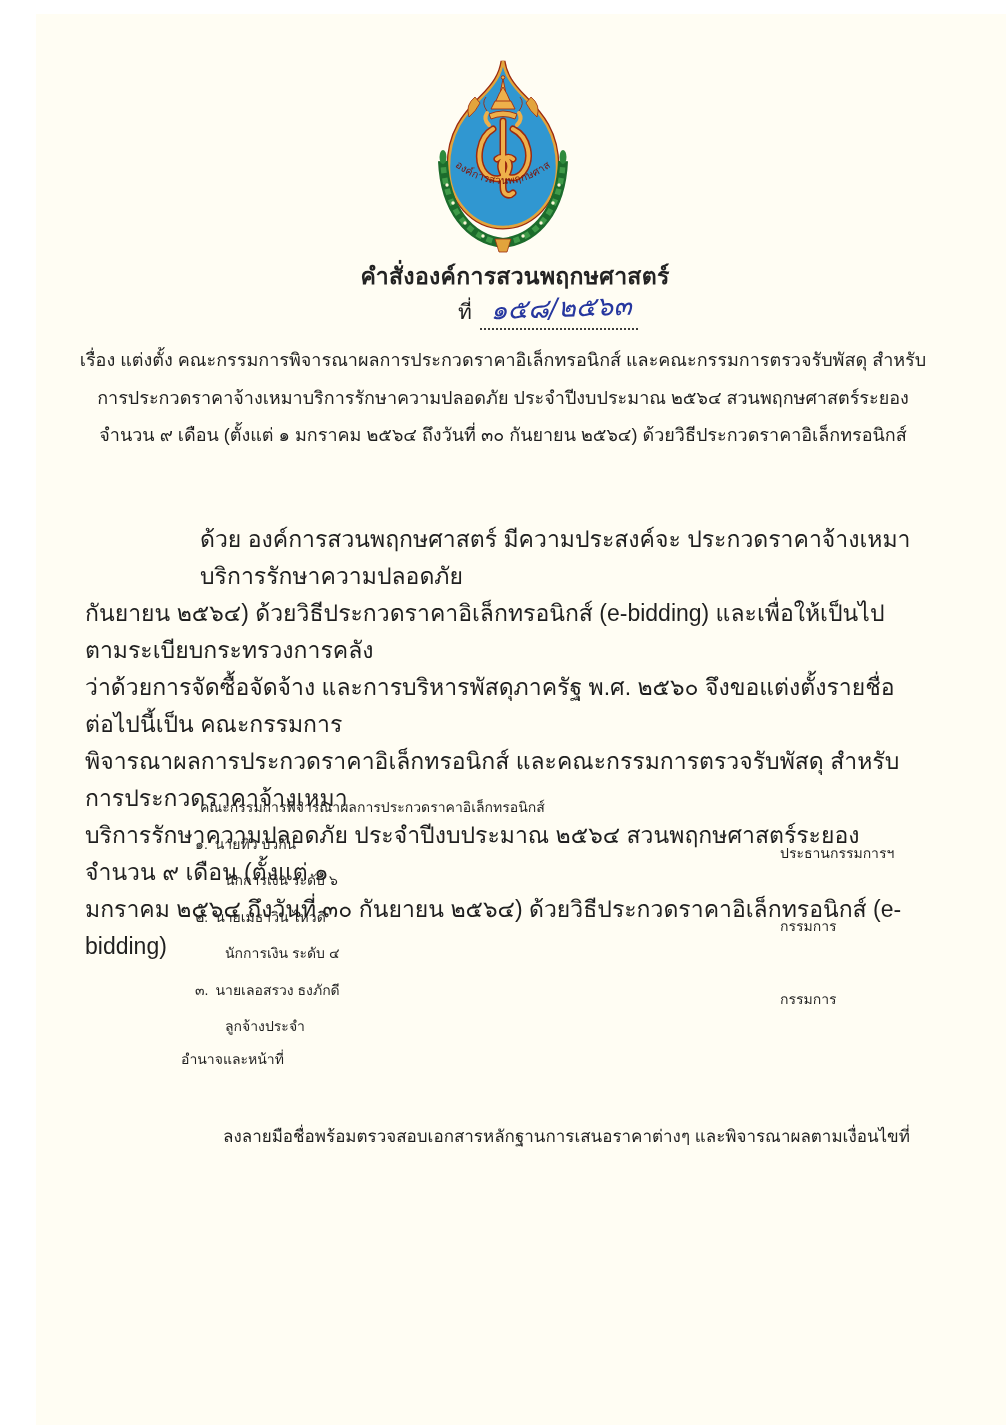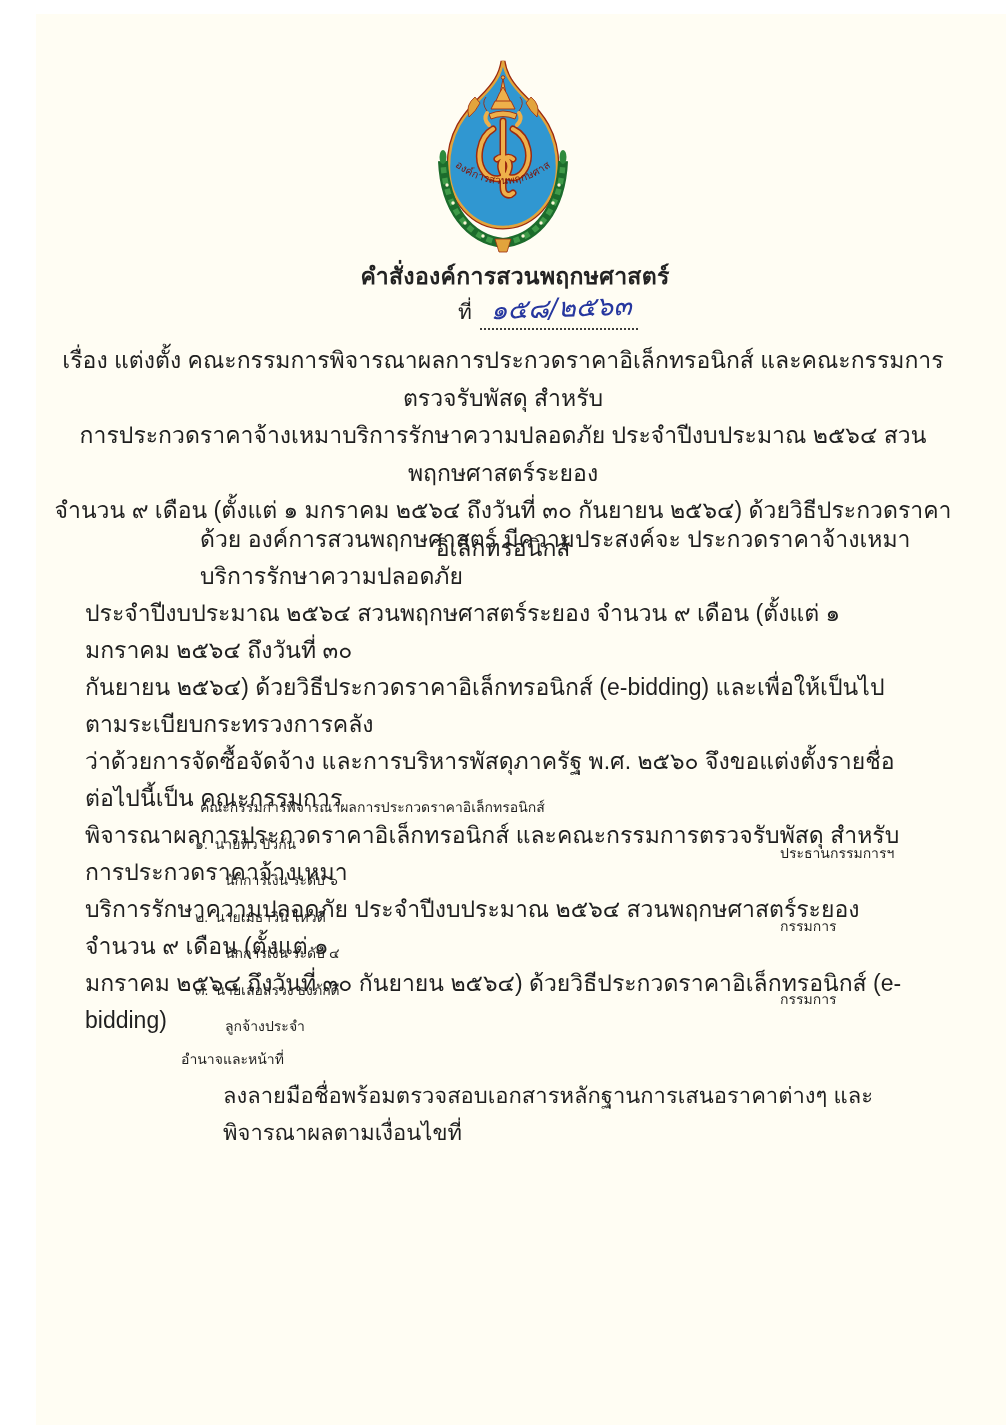--- a/index.html
+++ b/index.html
@@ -11,32 +11,32 @@
   .doc-title{left:0;right:0;top:258px;text-align:center;font-size:23px;font-weight:bold;
              letter-spacing:.3px;color:#232323;padding-left:24px;}
   .no-row{left:0;right:0;top:295px;height:44px;text-align:center;font-size:21px;}
   .no-inner{display:inline-block;position:relative;margin-left:90px;}
   .no-prefix{display:inline-block;vertical-align:bottom;padding-bottom:2px;}
   .no-dots{display:inline-block;width:158px;margin-left:8px;border-bottom:2.5px dotted #3c3c3c;
            height:30px;position:relative;vertical-align:bottom;}
   .handwriting{position:absolute;left:2px;top:-12px;width:100%;text-align:center;
                font-family:"DejaVu Serif","Liberation Serif",serif;font-style:italic;
                font-size:27px;color:#26379f;transform:rotate(-2deg);white-space:nowrap;}
-  .subject{left:40px;right:40px;top:342px;text-align:center;font-size:23px;line-height:37.5px;}
+  .subject{left:40px;right:40px;top:342px;text-align:center;font-size:18px;line-height:37.5px;}
   .body-par{left:85px;width:838px;top:521px;font-size:23px;line-height:37px;}
   .body-par .line:first-child{padding-left:115px;}
   .row{position:absolute;height:37px;line-height:37px;font-size:14px;white-space:nowrap;}
   .committee-heading{left:200px;top:789px;}
   .m-row .m-no{display:inline-block;}
   .m-row .m-name{margin-left:7px;}
   .m-role{position:absolute;left:585px;top:9px;}
   .m-row{left:195px;right:60px;}
   .pos-row{left:225px;}
   .duties-heading{left:181px;top:1041px;}
-  .duties{left:128px;width:800px;top:1077px;font-size:22px;line-height:37px;}
+  .duties{left:128px;width:800px;top:1118px;font-size:17px;line-height:37px;}
   .duties .line:first-child{padding-left:95px;}
   .seal-caption{font-family:"Liberation Serif","DejaVu Serif",serif;}
 </style>
 </head>
 <body>
 
 <div class="page">
   <div class="paper-tint"></div>
 
   <div class="abs logo-wrap">
@@ -114,21 +114,20 @@
   </div>
 
   <div class="abs subject">
     <div class="line">เรื่อง แต่งตั้ง คณะกรรมการพิจารณาผลการประกวดราคาอิเล็กทรอนิกส์ และคณะกรรมการตรวจรับพัสดุ สำหรับ</div>
     <div class="line">การประกวดราคาจ้างเหมาบริการรักษาความปลอดภัย ประจำปีงบประมาณ ๒๕๖๔ สวนพฤกษศาสตร์ระยอง</div>
     <div class="line">จำนวน ๙ เดือน (ตั้งแต่ ๑ มกราคม ๒๕๖๔ ถึงวันที่ ๓๐ กันยายน ๒๕๖๔) ด้วยวิธีประกวดราคาอิเล็กทรอนิกส์</div>
   </div>
 
   <div class="abs body-par">
     <div class="line">ด้วย องค์การสวนพฤกษศาสตร์ มีความประสงค์จะ ประกวดราคาจ้างเหมาบริการรักษาความปลอดภัย</div>
-    <div class="line">ประจำปีงบประมาณ ๒๕๖๔ สวนพฤกษศาสตร์ระยอง จำนวน ๙ เดือน (ตั้งแต่ ๑ มกราคม ๒๕๖๔ ถึงวันที่ ๓๐</div>
     <div class="line">กันยายน ๒๕๖๔) ด้วยวิธีประกวดราคาอิเล็กทรอนิกส์ (e-bidding)  และเพื่อให้เป็นไปตามระเบียบกระทรวงการคลัง</div>
     <div class="line">ว่าด้วยการจัดซื้อจัดจ้าง และการบริหารพัสดุภาครัฐ พ.ศ. ๒๕๖๐ จึงขอแต่งตั้งรายชื่อต่อไปนี้เป็น คณะกรรมการ</div>
     <div class="line">พิจารณาผลการประกวดราคาอิเล็กทรอนิกส์ และคณะกรรมการตรวจรับพัสดุ สำหรับการประกวดราคาจ้างเหมา</div>
     <div class="line">บริการรักษาความปลอดภัย ประจำปีงบประมาณ ๒๕๖๔ สวนพฤกษศาสตร์ระยอง จำนวน ๙ เดือน (ตั้งแต่ ๑</div>
     <div class="line">มกราคม ๒๕๖๔ ถึงวันที่ ๓๐ กันยายน ๒๕๖๔) ด้วยวิธีประกวดราคาอิเล็กทรอนิกส์ (e-bidding)</div>
   </div>
 
   <div class="row committee-heading">คณะกรรมการพิจารณาผลการประกวดราคาอิเล็กทรอนิกส์</div>
 
   <div class="row m-row" style="top:826px">

